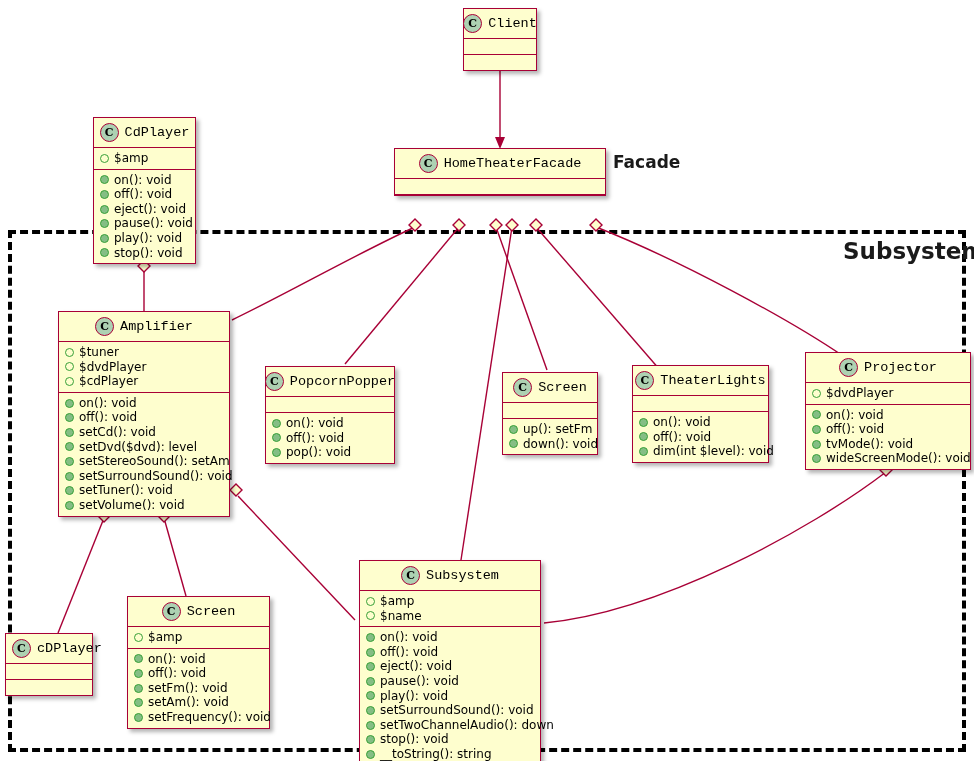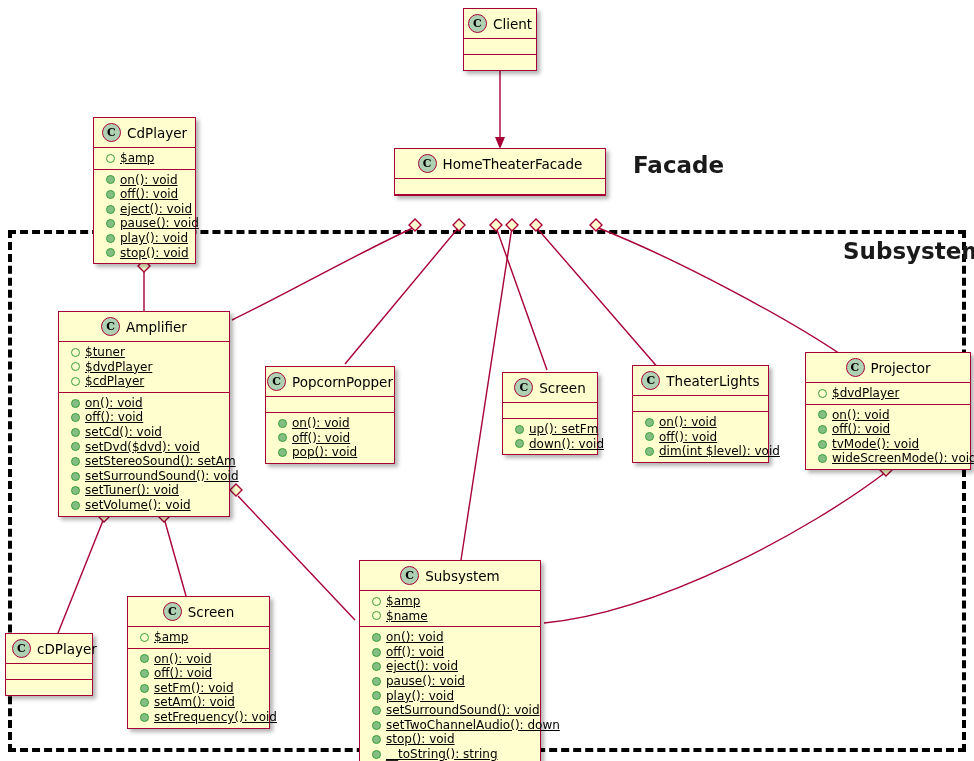--- a/index.html
+++ b/index.html
@@ -16,24 +16,23 @@
   .subsystem-label{
     position:absolute;
     font-weight:bold;
     font-size:23px;
     color:#1a1a1a;
     white-space:nowrap;
   }
   .facade-label{
     position:absolute;
     font-weight:bold;
-    font-size:23px;
+    font-size:17px;
     color:#1a1a1a;
     white-space:nowrap;
-    margin-left:20px;
   }
 
   
   .uml-class{
     position:absolute;
     background:#FEFECE;
     border:1.5px solid #A80036;
     box-sizing:border-box;
     box-shadow:3px 3px 4px rgba(0,0,0,0.30);
     font-size:12px;
@@ -41,31 +40,31 @@
   }
   .uml-header{
     padding:5px 8px 5px 8px;
     text-align:center;
     white-space:nowrap;
     display:flex;
     align-items:center;
     justify-content:center;
     gap:6px;
   }
-  .uml-title{font-size:13.5px;color:#000;}
+  .uml-title{font-size:13.5px;color:#000;font-family:Liberation Mono, monospace;}
   .class-badge{
     width:17px;height:17px;border-radius:50%;
     background:#ADD1B2;border:1.4px solid #A80036;
     display:inline-flex;align-items:center;justify-content:center;
     font-size:11px;font-weight:bold;color:#000;
     font-family:"DejaVu Serif","Liberation Serif",serif;
     line-height:1;flex:none;
   }
   .uml-sep{height:0;border-top:1.5px solid #A80036;}
-  .uml-compartment{padding:3px 6px 3px 12px;text-decoration:underline;}
+  .uml-compartment{padding:3px 6px 3px 6px;}
   .uml-row{
     display:flex;align-items:center;gap:5px;
     line-height:14.6px;white-space:nowrap;font-size:12px;
   }
   .bullet{width:7px;height:7px;border-radius:50%;flex:none;}
   .bullet.pub-field{background:transparent;border:1.4px solid #38A038;}
   .bullet.pub-method{background:#84BE84;border:1.4px solid #38A038;}
   .empty-compartment{height:9px;}
 
   
@@ -221,21 +220,21 @@
       <div class="uml-row">
           <span class="bullet pub-method"></span>
           <span>off(): void</span>
         </div>
       <div class="uml-row">
           <span class="bullet pub-method"></span>
           <span>setCd(): void</span>
         </div>
       <div class="uml-row">
           <span class="bullet pub-method"></span>
-          <span>setDvd($dvd): void</span>
+          <span>setDvd($dvd): level</span>
         </div>
       <div class="uml-row">
           <span class="bullet pub-method"></span>
           <span>setStereoSound(): setAm</span>
         </div>
       <div class="uml-row">
           <span class="bullet pub-method"></span>
           <span>setSurroundSound(): void</span>
         </div>
       <div class="uml-row">

